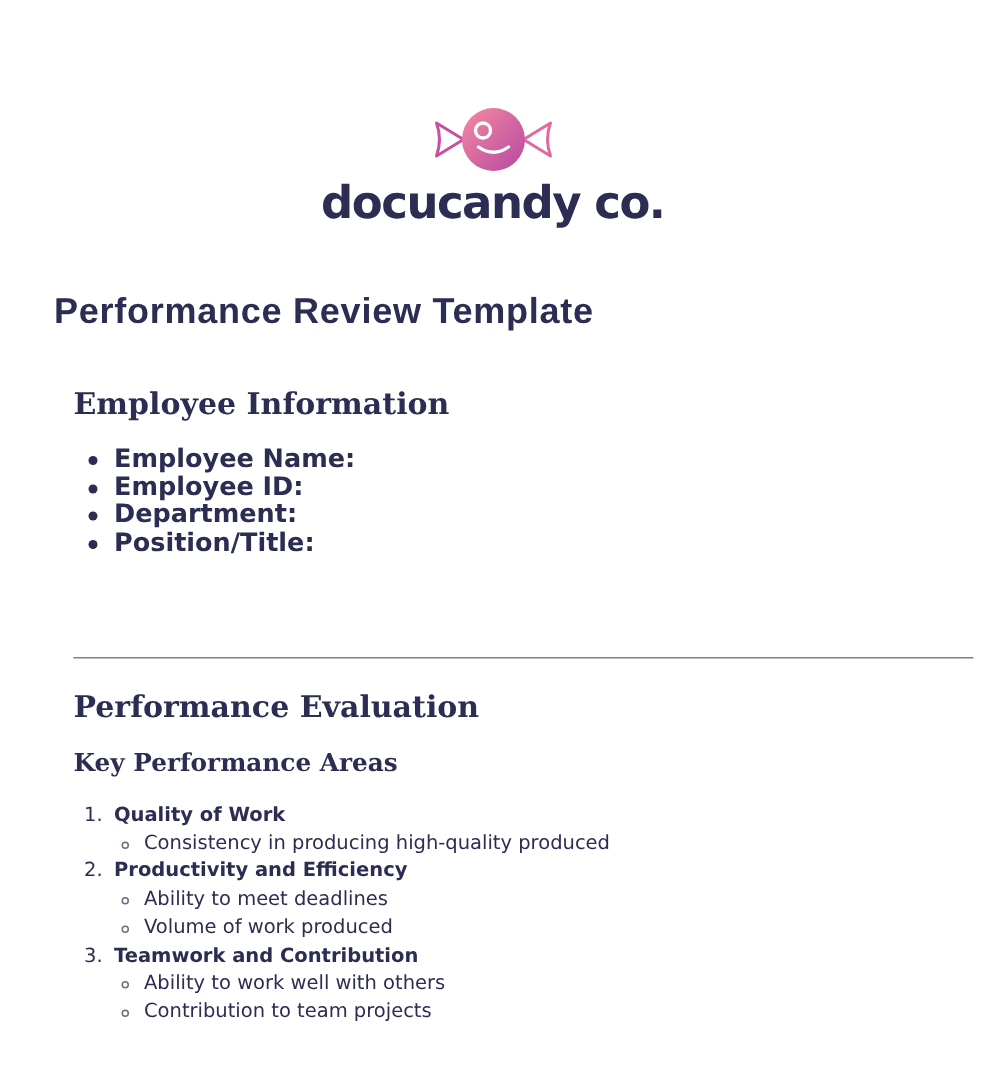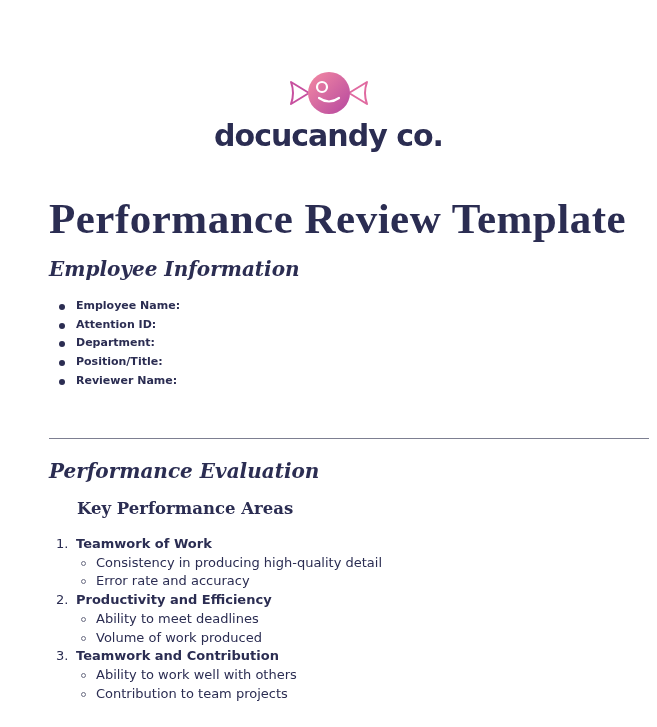--- a/index.html
+++ b/index.html
@@ -1,24 +1,24 @@
 <!DOCTYPE html>
 <html><head>
 <meta charset="utf-8">
 <style>
   html, body { margin:0; padding:0; background:#ffffff; }
   body { width:657px; height:727px; overflow:hidden; position:relative; color:#2b2d52; font-family:"DejaVu Sans", sans-serif; }
   .logo { position:absolute; left:0; top:70px; width:657px; text-align:center; }
   .logo svg { display:block; margin:0 auto; }
   .logo-text { font-family:"DejaVu Sans", sans-serif; font-weight:bold; font-size:30px; color:#2b2d52; letter-spacing:-1px; margin-top:2px; }
-  .page-title { position:absolute; left:49px; top:194px; margin:0; font-family:Liberation Serif, serif; font-size:43px; font-weight:bold; letter-spacing:0.5px; color:#2b2d52; }
-  .h2 { position:absolute; left:49px; margin:0; font-family:"DejaVu Serif", serif; font-size:20px; font-weight:bold; color:#2b2d52;font-style:italic; }
+  .page-title { position:absolute; left:36px; top:194px; margin:0; font-family:Liberation Sans, sans-serif; font-size:24px; font-weight:bold; letter-spacing:0.5px; color:#2b2d52; }
+  .h2 { position:absolute; left:49px; margin:0; font-family:"DejaVu Serif", serif; font-size:20px; font-weight:bold; color:#2b2d52; }
   .h3 { position:absolute; left:49px; margin:0; font-family:"DejaVu Serif", serif; font-size:16.5px; font-weight:bold; color:#2b2d52; }
   ul.info { position:absolute; left:49px; top:297px; margin:0; padding:0 0 0 27px; list-style:none; }
-  ul.info li { position:relative; font-size:11px; font-weight:bold; line-height:18.7px; color:#2b2d52; }
+  ul.info li { position:relative; font-size:17px; font-weight:bold; line-height:18.7px; color:#2b2d52; }
   ul.info li::before { content:""; position:absolute; left:-17px; top:7px; width:6px; height:6px; border-radius:50%; background:#2b2d52; }
   hr.divider { position:absolute; left:49px; top:438px; width:600px; margin:0; border:0; border-top:1px solid #7d7f91; }
   ol.areas { position:absolute; left:49px; top:535px; margin:0; padding:0; list-style:none; }
   ol.areas > li { position:relative; padding-left:27px; }
   .area-num { position:absolute; left:7px; top:0; font-size:13px; line-height:18.7px; color:#2b2d52; }
   .area-title { font-size:13px; font-weight:bold; line-height:18.7px; color:#2b2d52; }
   ul.sub { margin:0; padding:0 0 0 20px; list-style:none; }
   ul.sub li { position:relative; font-size:13px; line-height:18.7px; color:#2b2d52; }
   ul.sub li::before { content:""; position:absolute; left:-15px; top:7px; width:5px; height:5px; border-radius:50%; border:1px solid #6a6c82; box-sizing:border-box; }
 </style>
@@ -41,39 +41,37 @@
   </svg>
   <div class="logo-text">docucandy co.</div>
 </div>
 
 <h1 class="page-title">Performance Review Template</h1>
 
 <h2 class="h2" style="top:257px;">Employee Information</h2>
 
 <ul class="info">
   <li>Employee Name:</li>
-  <li>Attention ID:</li>
+  <li>Employee ID:</li>
   <li>Department:</li>
   <li>Position/Title:</li>
-  <li>Reviewer Name:</li>
 </ul>
 
 <hr class="divider">
 
 <h2 class="h2" style="top:459px;">Performance Evaluation</h2>
 
-<h3 class="h3" style="top:499px;margin-left:28px;">Key Performance Areas</h3>
+<h3 class="h3" style="top:499px;">Key Performance Areas</h3>
 
 <ol class="areas">
   <li>
     <span class="area-num">1.</span>
-    <div class="area-title">Teamwork of Work</div>
+    <div class="area-title">Quality of Work</div>
     <ul class="sub">
-      <li>Consistency in producing high-quality detail</li>
-      <li>Error rate and accuracy</li>
+      <li>Consistency in producing high-quality produced</li>
     </ul>
   </li>
   <li>
     <span class="area-num">2.</span>
     <div class="area-title">Productivity and Efficiency</div>
     <ul class="sub">
       <li>Ability to meet deadlines</li>
       <li>Volume of work produced</li>
     </ul>
   </li>

